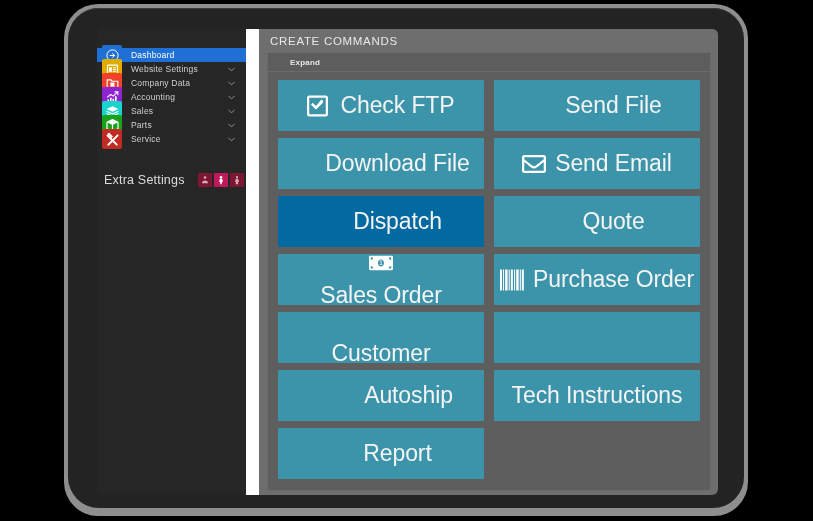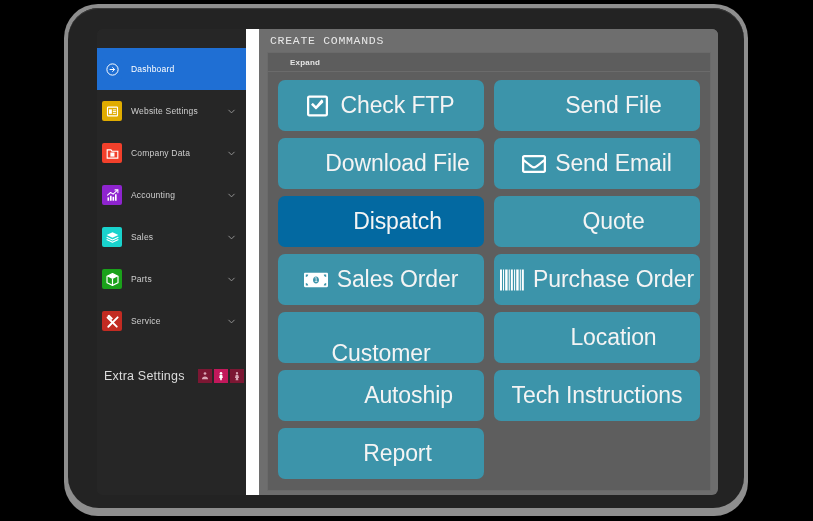--- a/index.html
+++ b/index.html
@@ -59,21 +59,21 @@
     flex: 0 0 149px;
     background: #262626;
     position: relative;
     height: 100%;
   }
   .sidebar-top-pad { height: 19px; }
 
   .nav-item {
     display: flex;
     align-items: center;
-    height: 42px;
+    height: 14px;
     padding-left: 5px;
     box-sizing: border-box;
     position: relative;
   }
   .nav-item.active { background: #1f6fd4; }
 
   .nav-ico {
     width: 20px;
     height: 20px;
     flex: 0 0 20px;
@@ -153,21 +153,20 @@
     display: flex;
     align-items: center;
     padding-left: 11px;
     background: #6e6e6e;
     box-sizing: border-box;
   }
   .main-title {
     font-size: 11.5px;
     color: #e8e8e8;
     letter-spacing: .7px;
-    font-family: Liberation Mono, monospace;
   }
 
   .panel {
     margin: 0 7px 0 8px;
     flex: 1 1 auto;
     background: #5e5e5e;
     border: 1px solid #6a6a6a;
     box-sizing: border-box;
     display: flex;
     flex-direction: column;
@@ -201,21 +200,21 @@
   .grid {
     display: grid;
     grid-template-columns: 1fr 1fr;
     gap: 7px 10px;
   }
 
   .cmd-btn {
     background: #3c94aa;
     height: 51px;
     border: none;
-    border-radius: 7px;
+    border-radius: 1px;
     color: #ffffff;
     display: flex;
     align-items: center;
     justify-content: center;
     gap: 9px;
     padding: 0 6px;
     box-sizing: border-box;
     cursor: pointer;
     font-family: "Liberation Sans", sans-serif;
     text-align: center;
@@ -432,21 +431,21 @@
                   <svg xmlns="http://www.w3.org/2000/svg" viewBox="0 0 512 512" width="24" height="24" fill="currentColor">M507.73 109.1c-2.24-9.03-13.54-12.09-20.12-5.51l-74.36 74.36-67.88-11.31-11.31-67.88 74.36-74.36c6.62-6.62 3.43-17.9-5.66-20.16-47.38-11.74-99.55.91-136.58 37.93-39.64 39.64-50.55 97.1-34.05 147.2L18.74 402.76c-24.99 24.99-24.99 65.51 0 90.5 24.99 24.99 65.51 24.99 90.5 0l213.21-213.21c50.12 16.71 107.47 5.68 147.37-34.22 37.07-37.07 49.7-89.32 37.91-136.73zM64 472c-13.25 0-24-10.75-24-24 0-13.26 10.75-24 24-24s24 10.74 24 24c0 13.25-10.75 24-24 24z</svg>
                 </span>
                 <span class="cmd-label">Dispatch</span>
               </button>
               <button class="cmd-btn" style="background: rgb(60, 148, 170);">
                 <span class="cmd-ico">
                   <svg xmlns="http://www.w3.org/2000/svg" viewBox="0 0 576 512" width="24" height="24" fill="currentColor">M528.12 301.319l47.273-208C578.806 78.301 567.391 64 551.99 64H159.208l-9.166-44.81C147.758 8.021 137.93 0 126.529 0H24C10.745 0 0 10.745 0 24v16c0 13.255 10.745 24 24 24h69.883l70.248 343.435C147.325 417.1 136 435.222 136 456c0 30.928 25.072 56 56 56s56-25.072 56-56c0-15.674-6.447-29.835-16.824-40h209.647C430.447 426.165 424 440.326 424 456c0 30.928 25.072 56 56 56s56-25.072 56-56c0-22.172-12.888-41.332-31.579-50.405l5.517-24.276c3.413-15.018-8.002-29.319-23.403-29.319H218.117l-6.545-32h293.145c11.206 0 20.92-7.754 23.403-18.681z</svg>
                 </span>
                 <span class="cmd-label">Quote</span>
               </button>
-              <button class="cmd-btn" style="background: rgb(60, 148, 170);">
+              <button class="cmd-btn" style="background: rgb(60, 148, 170); flex-direction: column;">
                 <span class="cmd-ico">
                   <svg xmlns="http://www.w3.org/2000/svg" viewBox="0 0 640 512" width="24" height="24" fill="currentColor">
                     <path d="M608 64H32C14.33 64 0 78.33 0 96v320c0 17.67 14.33 32 32 32h576c17.67 0 32-14.33 32-32V96c0-17.67-14.33-32-32-32zM48 400v-64c35.35 0 64 28.65 64 64H48zm0-224v-64h64c0 35.35-28.65 64-64 64zm272 176c-44.19 0-80-42.99-80-96 0-53.02 35.82-96 80-96s80 42.98 80 96c0 53.03-35.83 96-80 96zm272 48h-64c0-35.35 28.65-64 64-64v64zm0-224c-35.35 0-64-28.65-64-64h64v64z"></path>
                     <text x="320" y="318" font-size="168" font-family="monospace" text-anchor="middle" fill="currentColor">1</text>
                   </svg>
                 </span>
                 <span class="cmd-label">Sales Order</span>
               </button>
               <button class="cmd-btn" style="background: rgb(60, 148, 170);">
                 <span class="cmd-ico">
@@ -467,21 +466,20 @@
               <button class="cmd-btn" style="background: rgb(60, 148, 170); flex-direction: column;">
                 <span class="cmd-ico">
                   <svg xmlns="http://www.w3.org/2000/svg" viewBox="0 0 640 512" width="24" height="24" fill="currentColor">M96 224c35.3 0 64-28.7 64-64s-28.7-64-64-64-64 28.7-64 64 28.7 64 64 64zm448 0c35.3 0 64-28.7 64-64s-28.7-64-64-64-64 28.7-64 64 28.7 64 64 64zm32 32h-64c-17.6 0-33.5 7.1-45.1 18.6 40.3 22.1 68.9 62 75.1 109.4h66c17.7 0 32-14.3 32-32v-32c0-35.3-28.7-64-64-64zm-256 0c61.9 0 112-50.1 112-112S381.9 32 320 32 208 82.1 208 144s50.1 112 112 112zm76.8 32h-8.3c-20.8 10-43.9 16-68.5 16s-47.6-6-68.5-16h-8.3C179.6 288 128 339.6 128 403.2V432c0 26.5 21.5 48 48 48h288c26.5 0 48-21.5 48-48v-28.8c0-63.6-51.6-115.2-115.2-115.2zm-223.7-13.4C161.5 263.1 145.6 256 128 256H64c-35.3 0-64 28.7-64 64v32c0 17.7 14.3 32 32 32h65.9c6.3-47.4 34.9-87.3 75.2-109.4z</svg>
                 </span>
                 <span class="cmd-label">Customer</span>
               </button>
               <button class="cmd-btn" style="background: rgb(60, 148, 170);">
                 <span class="cmd-ico">
                   <svg xmlns="http://www.w3.org/2000/svg" viewBox="0 0 448 512" width="24" height="24" fill="currentColor">M224 256c70.7 0 128-57.3 128-128S294.7 0 224 0 96 57.3 96 128s57.3 128 128 128zm89.6 32h-16.7c-22.2 10.2-46.9 16-72.9 16s-50.6-5.8-72.9-16h-16.7C60.2 288 0 348.2 0 422.4V464c0 26.5 21.5 48 48 48h352c26.5 0 48-21.5 48-48v-41.6c0-74.2-60.2-134.4-134.4-134.4z</svg>
                 </span>
-                <span class="cmd-label">Location</span>
               </button>
               <button class="cmd-btn" style="background: rgb(60, 148, 170); padding-left: 28px;">
                 <span class="cmd-ico">
                   <svg xmlns="http://www.w3.org/2000/svg" viewBox="0 0 512 512" width="24" height="24" fill="currentColor">M440.935 12.574l3.966 82.766C399.416 41.904 331.674 8 256 8 134.813 8 33.933 94.924 12.296 209.824 10.908 217.193 16.604 224 24.103 224h49.084c5.57 0 10.377-3.847 11.676-9.264C103.407 137.408 172.931 80 256 80c60.893 0 114.512 30.856 146.104 77.801l-101.53-4.865c-6.845-.328-12.574 5.133-12.574 11.986v47.411c0 6.627 5.373 12 12 12h200.333c6.627 0 12-5.373 12-12V12c0-6.627-5.373-12-12-12h-47.411c-6.853 0-12.315 5.729-11.987 12.574zM256 432c-60.895 0-114.517-30.858-146.109-77.805l101.868 4.871c6.845.327 12.573-5.134 12.573-11.986v-47.412c0-6.627-5.373-12-12-12H12c-6.627 0-12 5.373-12 12V500c0 6.627 5.373 12 12 12h47.385c6.863 0 12.328-5.745 11.985-12.599l-4.129-82.575C112.725 470.166 180.405 504 256 504c121.187 0 222.067-86.924 243.704-201.824 1.388-7.369-4.308-14.176-11.807-14.176h-49.084c-5.57 0-10.377 3.847-11.676 9.264C408.593 374.592 339.069 432 256 432z</svg>
                 </span>
                 <span class="cmd-label">Autoship</span>
               </button>
               <button class="cmd-btn no-icon" style="background: rgb(60, 148, 170);">
                 <span class="cmd-label">Tech Instructions</span>
               </button>

